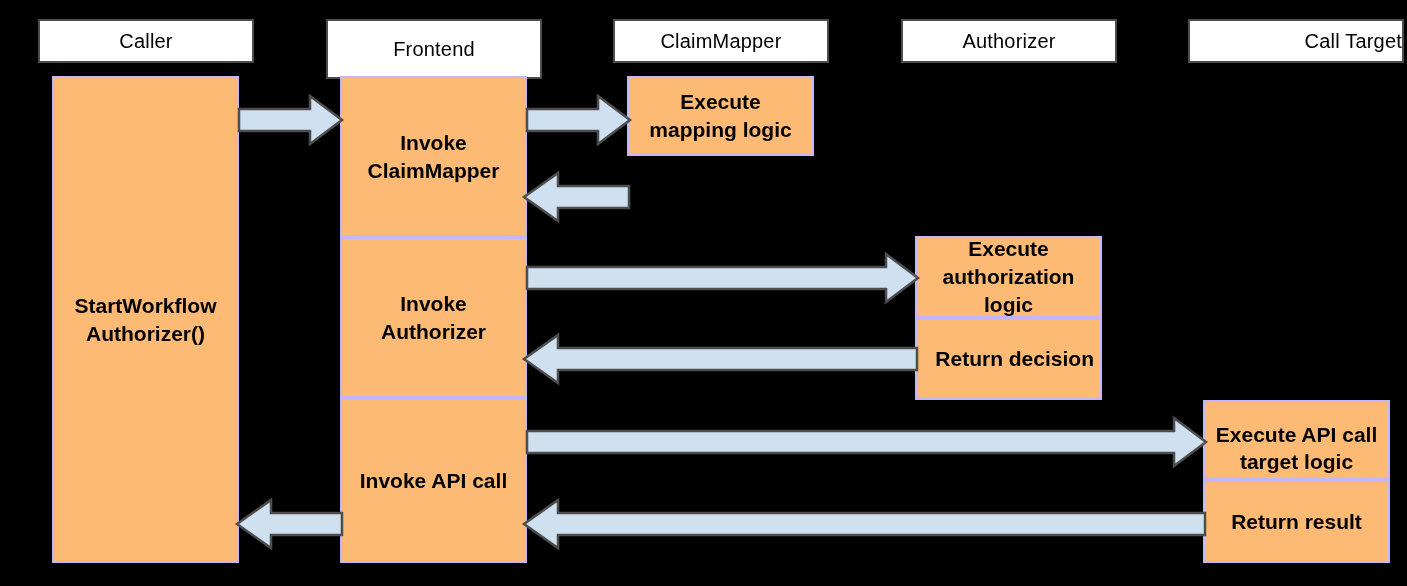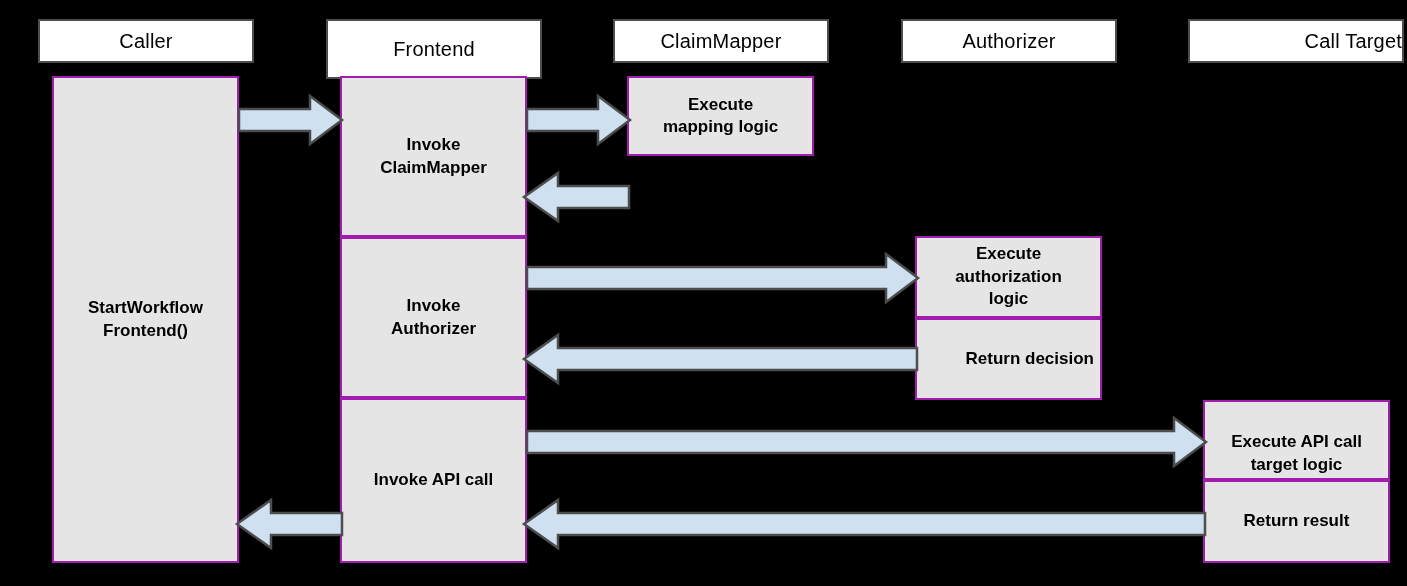--- a/index.html
+++ b/index.html
@@ -28,29 +28,29 @@
     justify-content: center;
     color: #000000;
     font-size: 20px;
     font-weight: 400;
     letter-spacing: 0.2px;
     font-family: "Liberation Sans", sans-serif;
   }
   
   .activation {
     position: absolute;
-    background: #e5e5e5;
-    border: 2px solid #a21caf;
+    background: #fdba74;
+    border: 2px solid #c4b5fd;
     box-sizing: border-box;
     display: flex;
     align-items: center;
     justify-content: center;
     text-align: center;
     color: #000000;
-    font-size: 17px;
+    font-size: 21px;
     font-weight: bold;
     line-height: 1.32;
     padding: 2px 6px;
     box-sizing: border-box;
     font-family: "Liberation Sans", sans-serif;
   }
   .activation span { display: block; white-space: pre-line; }
   
   .arrow {
     position: absolute;
@@ -78,21 +78,21 @@
   <div class="lifeline-header" style="left:885px; top:19px; width:216px; height:44px;">
     <span>Authorizer</span>
   </div>
 
   <div class="lifeline-header" style="left:1172px; top:19px; width:216px; height:44px;justify-content:flex-end;">
     <span>Call Target</span>
   </div>
 
   <div class="activation" style="left:36px; top:76px; width:187px; height:487px;">
     <span>StartWorkflow
-Frontend()</span>
+Authorizer()</span>
   </div>
 
   <div class="activation" style="left:324px; top:76px; width:187px; height:161px;">
     <span>Invoke
 ClaimMapper</span>
   </div>
 
   <div class="activation" style="left:324px; top:237px; width:187px; height:161px;">
     <span>Invoke
 Authorizer</span>

